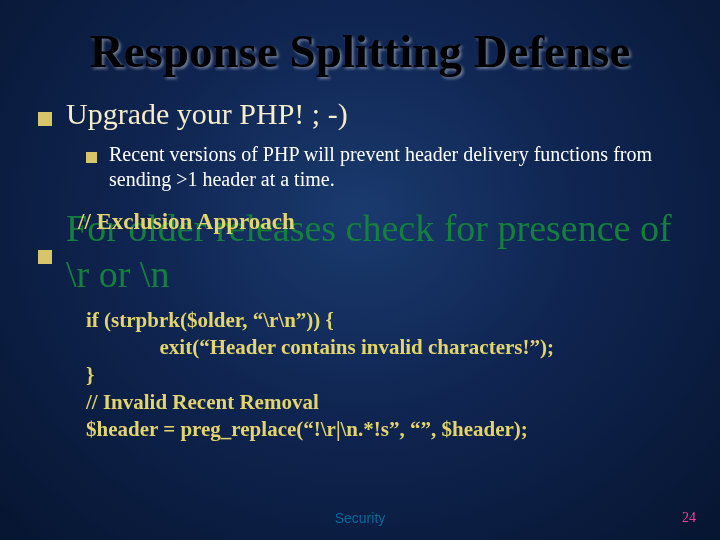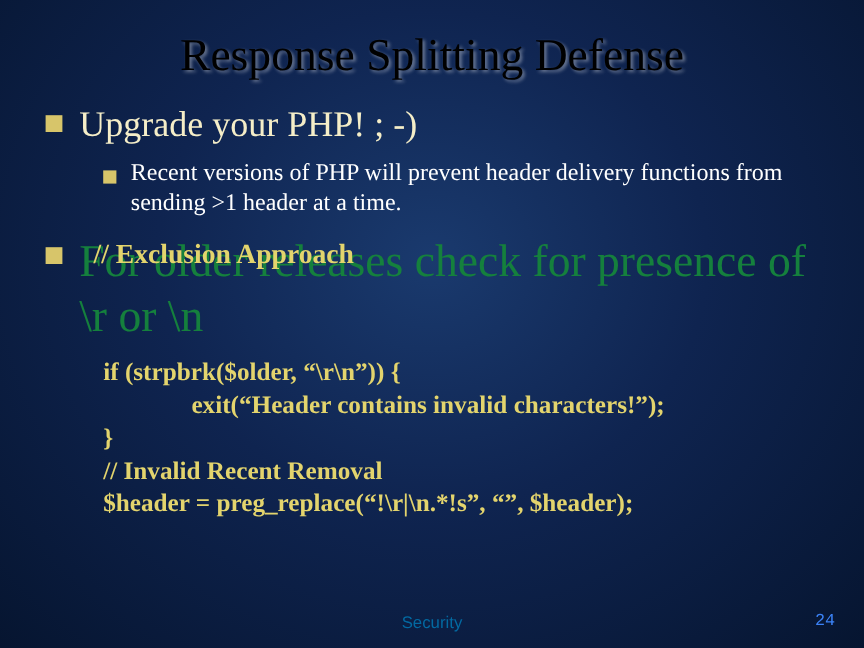--- a/index.html
+++ b/index.html
@@ -1,31 +1,31 @@
 <!DOCTYPE html>
 <html><head>
 <meta charset="utf-8">
 <style>
 html,body{margin:0;padding:0}
 body{width:720px;height:540px;background:radial-gradient(ellipse at 50% 40%,#1a3a6e 0%,#0f2450 45%,#061530 100%);font-family:"Times New Roman",Times,serif;color:#fff;position:relative;overflow:hidden}
-.title{text-align:center;font-size:38px;font-weight:normal;color:#000;text-shadow:2px 2px 3px rgba(255,255,255,0.4);padding-top:24px;padding-bottom:18px}
+.title{text-align:center;font-size:47px;font-weight:bold;color:#000;text-shadow:2px 2px 3px rgba(255,255,255,0.4);padding-top:24px;padding-bottom:18px}
 .content{padding:0 38px}
-.b1{display:flex;align-items:flex-start;margin-bottom:10px}
+.b1{display:flex;align-items:center;margin-bottom:10px}
 .b1 .sq{width:14px;height:14px;background:#d7c56a;margin-top:10px;margin-right:14px;flex-shrink:0}
 .b1 .tx{font-size:30px;color:#f5eec8;line-height:1.2}
 .b2{display:flex;align-items:flex-start;margin:6px 0 14px 48px}
 .b2 .sq{width:11px;height:11px;background:#d7c56a;margin-top:10px;margin-right:12px;flex-shrink:0}
 .b2 .tx{font-size:20px;color:#fff;line-height:1.25}
 .overlap{position:relative}
 .overlap .base{font-size:38px;color:#15803d;line-height:1.2}
 .overlap .over{position:absolute;left:12px;top:2px;font-size:23px;color:#e3d46d;font-weight:bold;white-space:nowrap}
 .code{margin-left:48px;margin-top:6px;font-size:21px;color:#e3d46d;font-weight:bold;line-height:1.3}
 .code div{white-space:pre}
 .footer-c{position:absolute;bottom:14px;left:0;right:0;text-align:center;font-size:14px;color:#0369a1;font-family:Arial,sans-serif}
-.footer-r{position:absolute;bottom:14px;right:24px;font-size:14px;color:#3b82f6;font-family:Liberation Mono, monospace}
+.footer-r{position:absolute;bottom:14px;right:24px;font-size:14px;color:#ec4899;font-family:Liberation Serif, serif}
 </style>
 </head>
 <body>
 
 <div class="title">Response Splitting Defense</div>
 
 <div class="content">
 
   <div class="b1">
     <div class="sq"></div>

